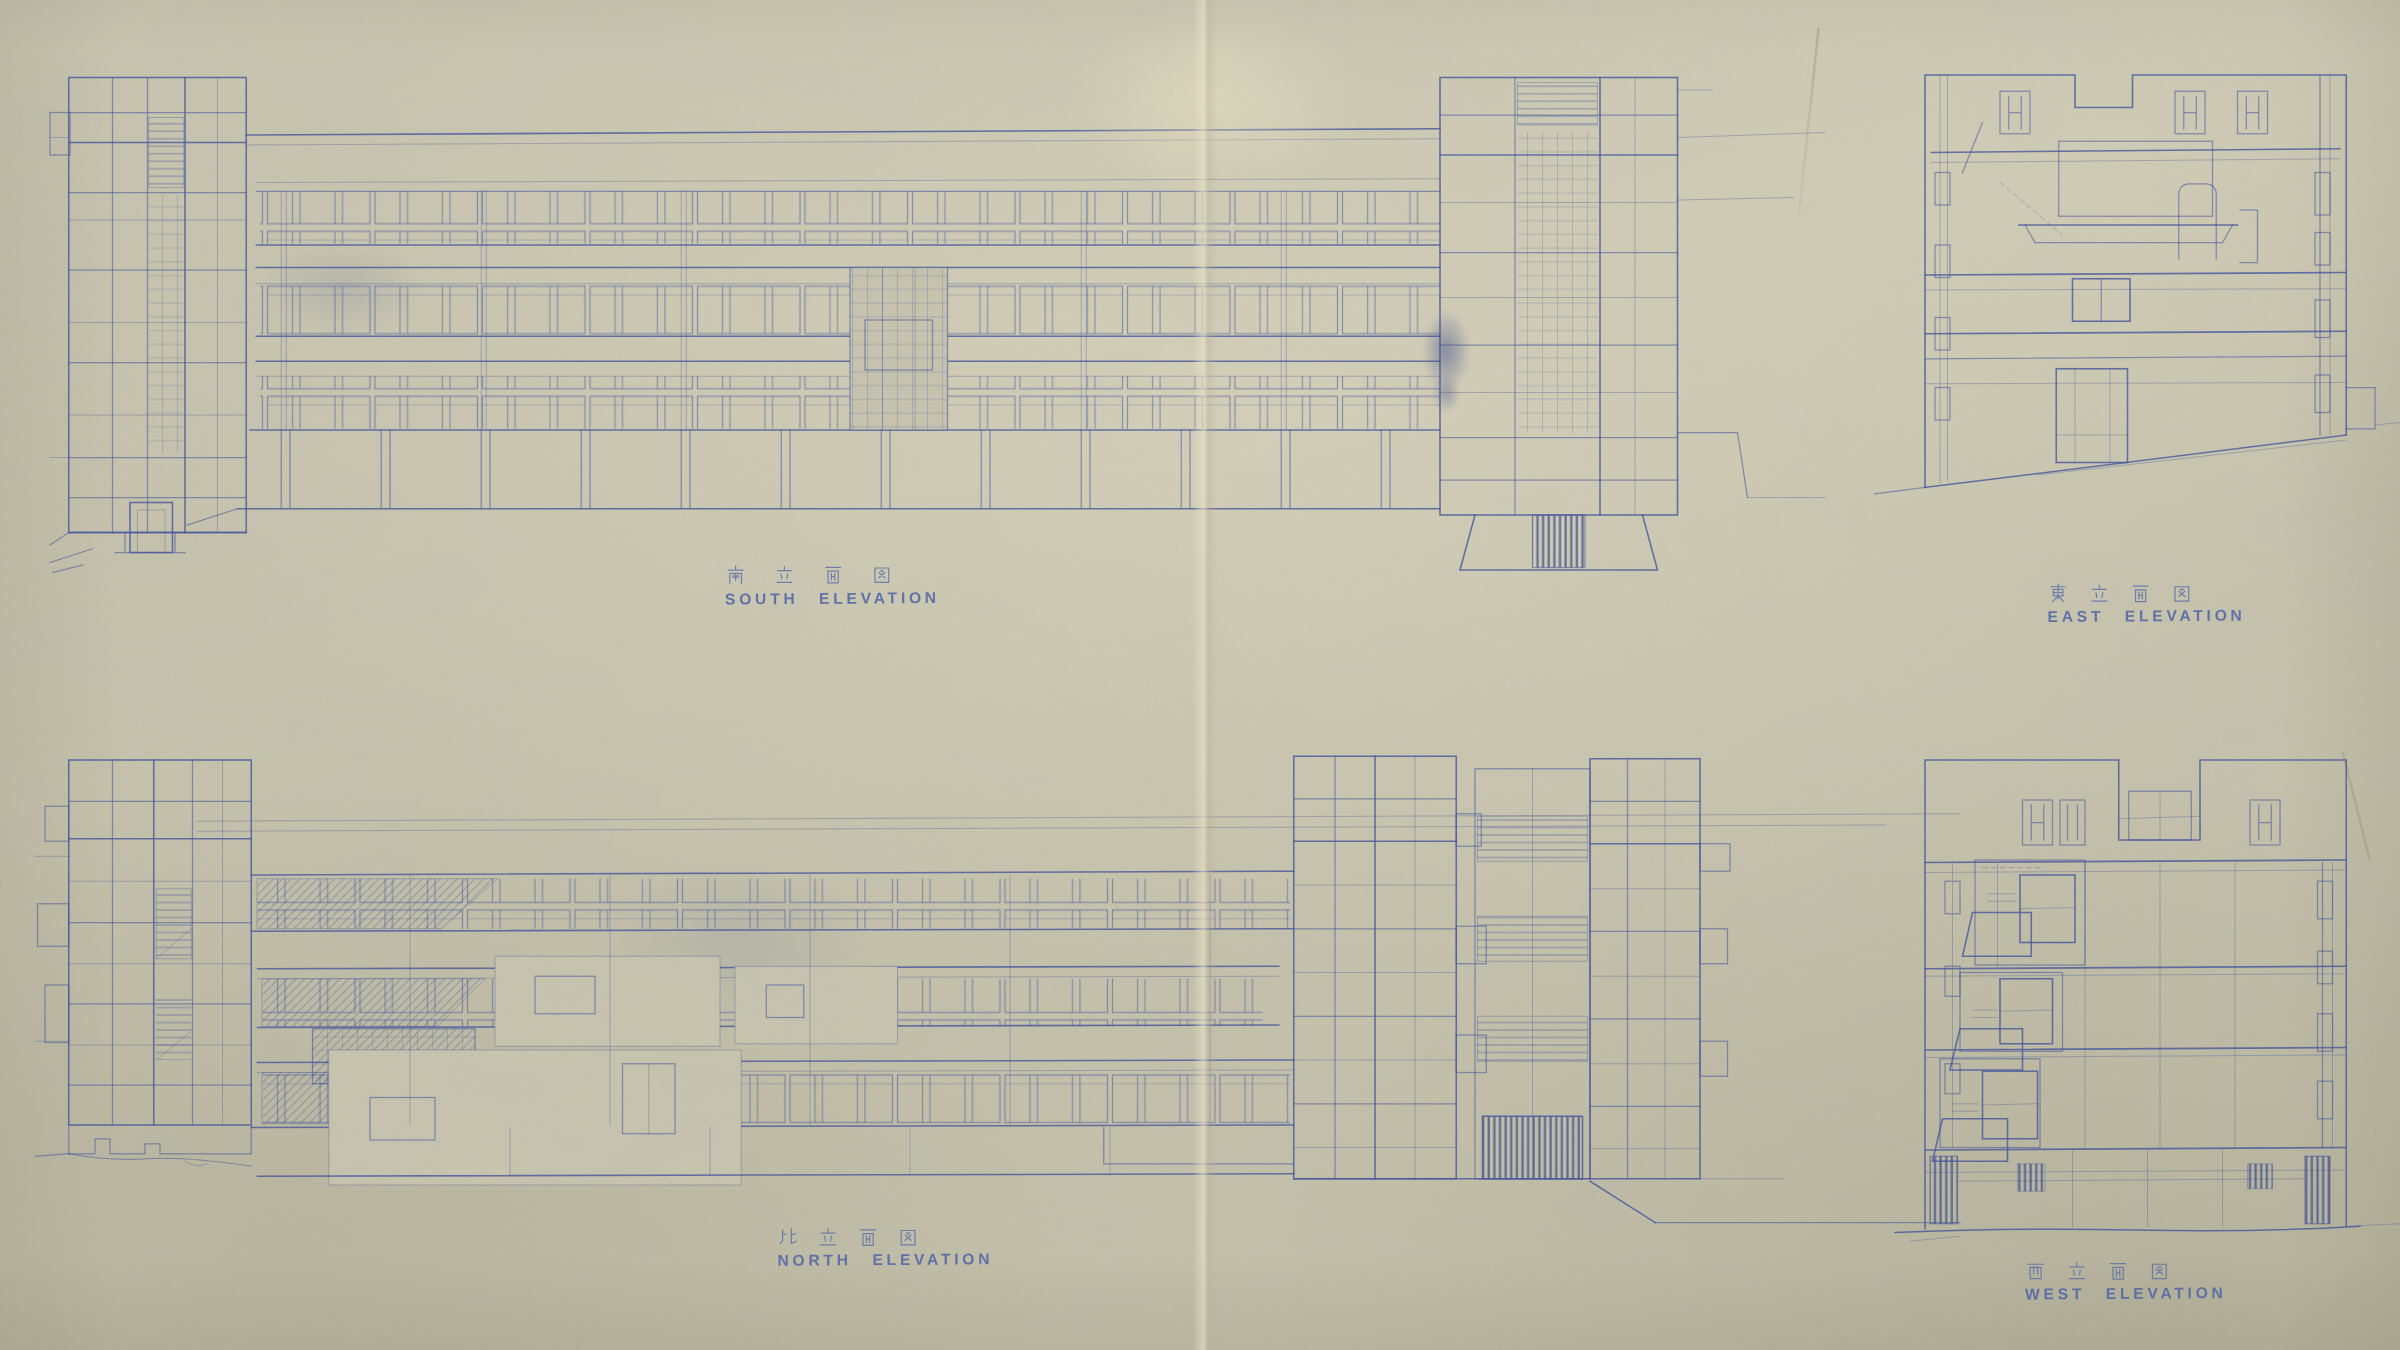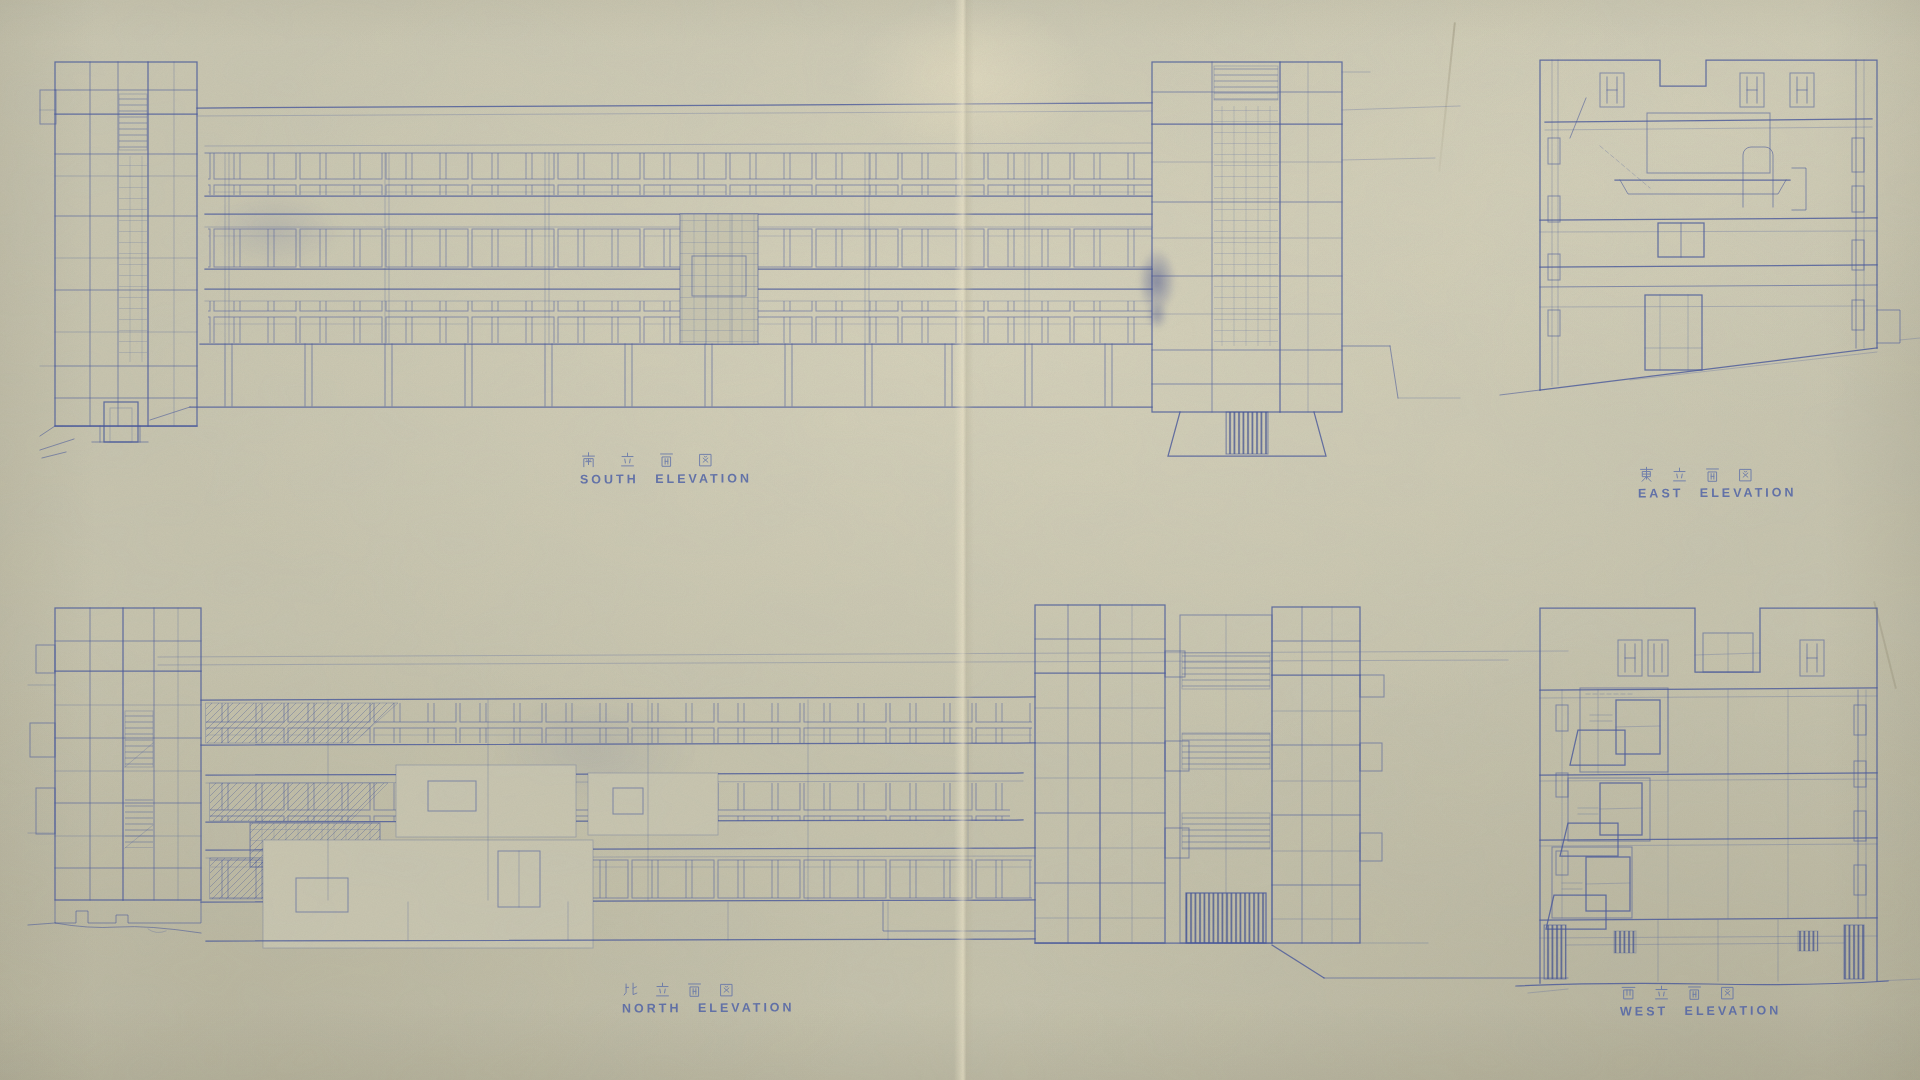--- a/index.html
+++ b/index.html
@@ -496,21 +496,21 @@
           <path d="M3 3.5 H17 M5.2 7 H14.8 V18 H5.2 Z M8.4 9 V15.5 M11.6 9 V15.5 M8.4 12.2 H11.6" fill="none" stroke="currentColor" stroke-width="1.15" stroke-linecap="round"></path>
         </svg>
         <svg viewBox="0 0 20 20" width="17" height="17">
           <path d="M3.5 4 H16.5 V17.5 H3.5 Z M7.2 8.2 L12.8 13.2 M12.8 8.2 L7.2 13.2 M8.6 6 L10 7.4 L11.4 6" fill="none" stroke="currentColor" stroke-width="1.15" stroke-linecap="round"></path>
         </svg>
       </div>
 
     <div class="en" style="margin-top:3px;">NORTH ELEVATION</div>
   </div>
 
-  <div class="caption" style="left:1620px;top:984px;">
+  <div class="caption" style="left:1620px;top:1008px;">
     <div class="ja" style="gap:16px;">
         <svg viewBox="0 0 20 20" width="17" height="17">
           <path d="M2.5 4 H17.5 M4.8 7 H15.2 V17.5 H4.8 Z M8.2 7 V13.2 M11.8 7 V13.2" fill="none" stroke="currentColor" stroke-width="1.15" stroke-linecap="round"></path>
         </svg>
         <svg viewBox="0 0 20 20" width="17" height="17">
           <path d="M10 2.5 V5.5 M3.5 6.5 H16.5 M6.8 9.5 L7.6 14 M13.2 9.5 L12.4 14 M3 17.5 H17" fill="none" stroke="currentColor" stroke-width="1.15" stroke-linecap="round"></path>
         </svg>
         <svg viewBox="0 0 20 20" width="17" height="17">
           <path d="M3 3.5 H17 M5.2 7 H14.8 V18 H5.2 Z M8.4 9 V15.5 M11.6 9 V15.5 M8.4 12.2 H11.6" fill="none" stroke="currentColor" stroke-width="1.15" stroke-linecap="round"></path>
         </svg>

